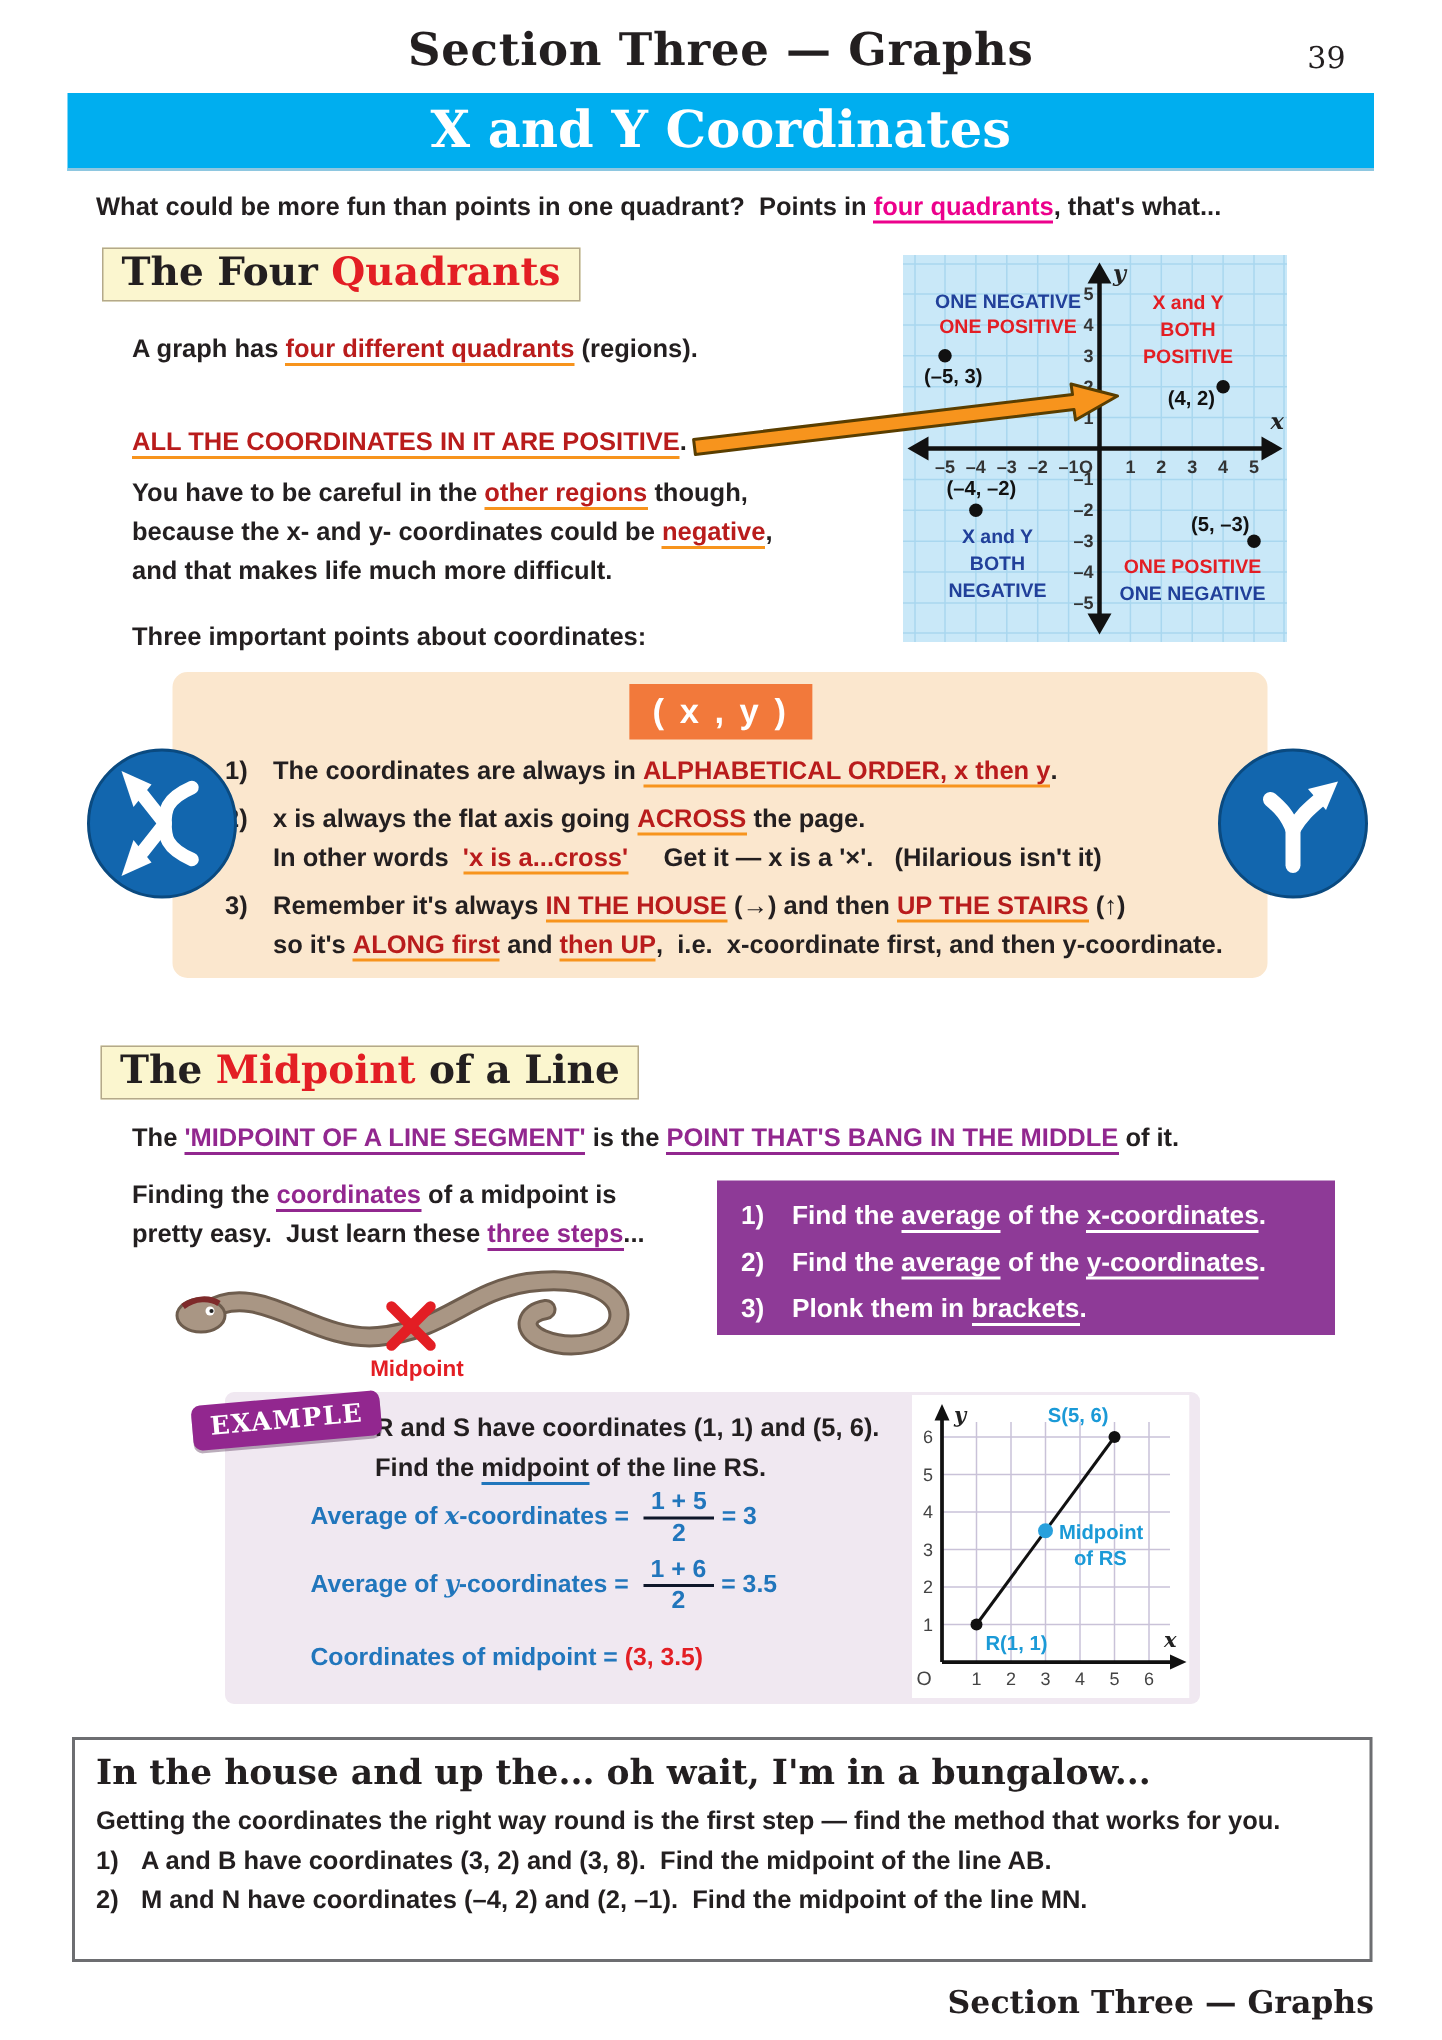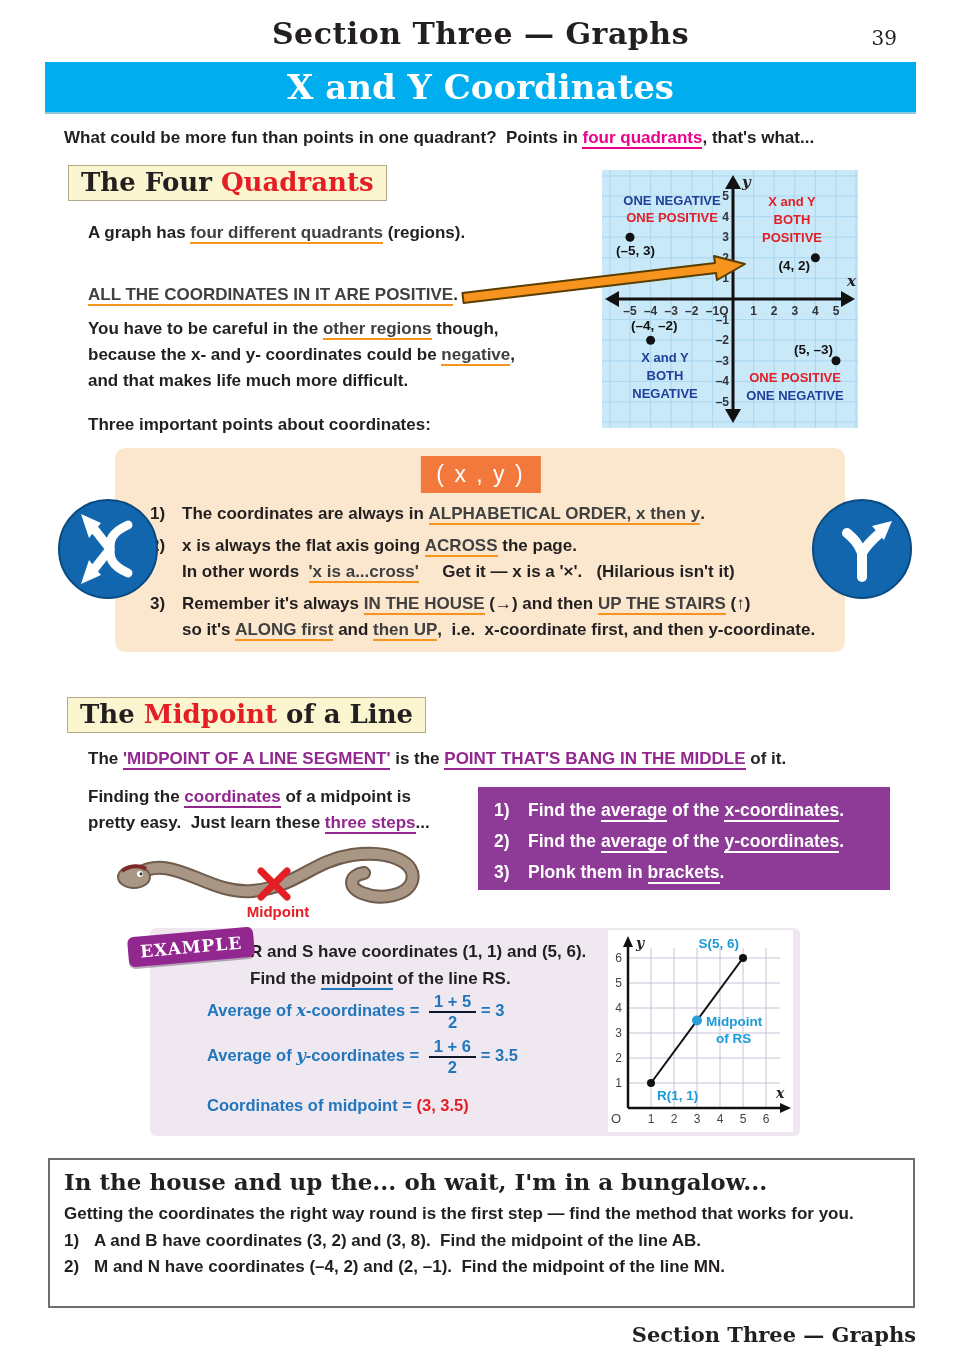--- a/index.html
+++ b/index.html
@@ -22,28 +22,28 @@
 
   
   .head-box { background:#FBF6CF; border:1.5px solid #b4a98a; padding:1px 12px 3px 12px;
               font-size:26px; }
   .head-box .red { color:#E31E24; }
   .qhead { top:165px; left:68px; }
   .mhead { top:697px; left:67px; }
 
   
   .para { font-size:17px; font-weight:600; line-height:26px; }
-  .u-or { color:#404040; font-weight:bold; border-bottom:2.5px solid #F7941D; }
+  .u-or { color:#b91c1c; font-weight:bold; border-bottom:2.5px solid #F7941D; }
   .u-pk { color:#EC008C; font-weight:bold; border-bottom:2.5px solid #EC008C; }
   .u-pu { color:#92278F; font-weight:bold; border-bottom:2.5px solid #92278F; }
 
   
   .xy-box { top:448px; left:115px; width:730px; height:204px; background:#FBE7CE; border-radius:10px; }
   .xy-badge { top:456px; left:50%; transform:translateX(-50%); background:#F2793B; color:#fff;
-              font-weight:normal; font-size:23px; padding:5px 16px; letter-spacing:2px; }
+              font-weight:bold; font-size:23px; padding:5px 16px; letter-spacing:2px; }
   .xy-item { font-size:17px; font-weight:600; white-space:pre-wrap; }
   .xy-num { display:inline-block; width:32px; }
 
   
   .sign { width:104px; height:104px; }
 
   
   .steps-box { top:787px; left:478px; width:412px; height:103px; background:#8E3A97; color:#fff;
                padding:8px 0 0 16px; box-sizing:border-box; }
   .steps-box .row { font-size:17.5px; font-weight:600; line-height:31px; white-space:pre-wrap; }

